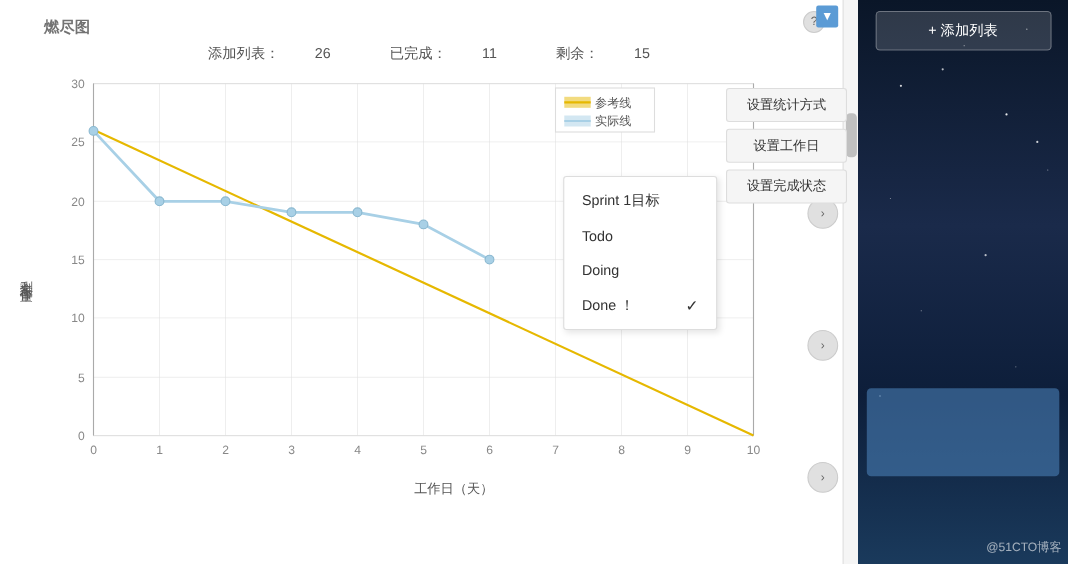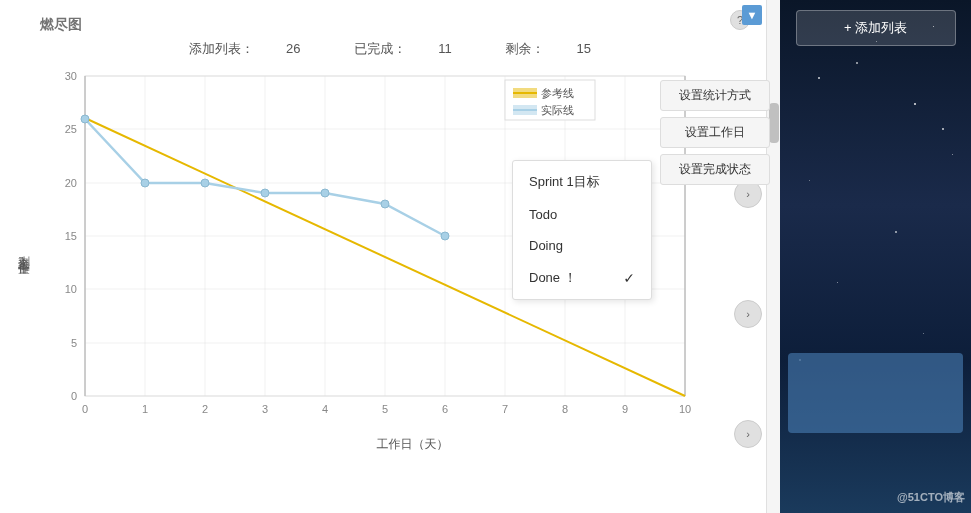--- a/index.html
+++ b/index.html
@@ -136,21 +136,20 @@
       background: #fff;
       border-radius: 50%;
     }
 
     .watermark {
       position: absolute;
       bottom: 8px;
       right: 6px;
       color: rgba(255,255,255,0.6);
       font-size: 11px;
-      font-weight: bold;
     }
 
     
     .circle-btn {
       position: absolute;
       right: -16px;
       width: 28px;
       height: 28px;
       border-radius: 50%;
       background: #e0e0e0;

